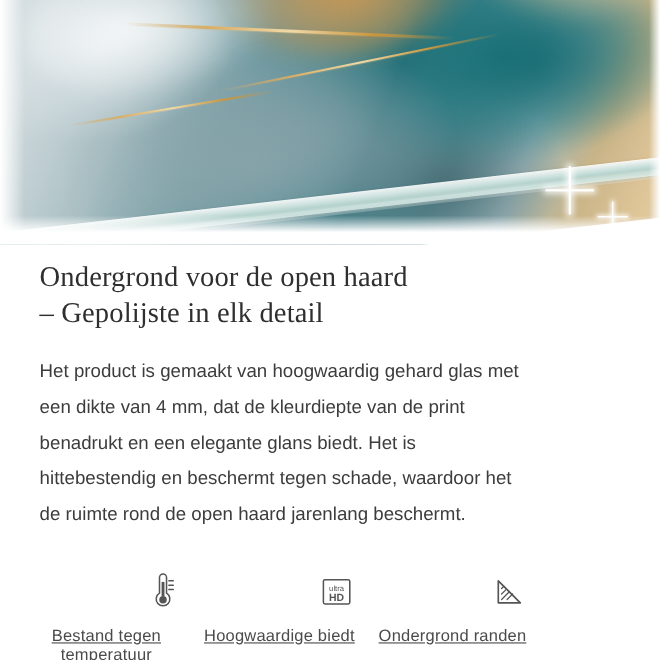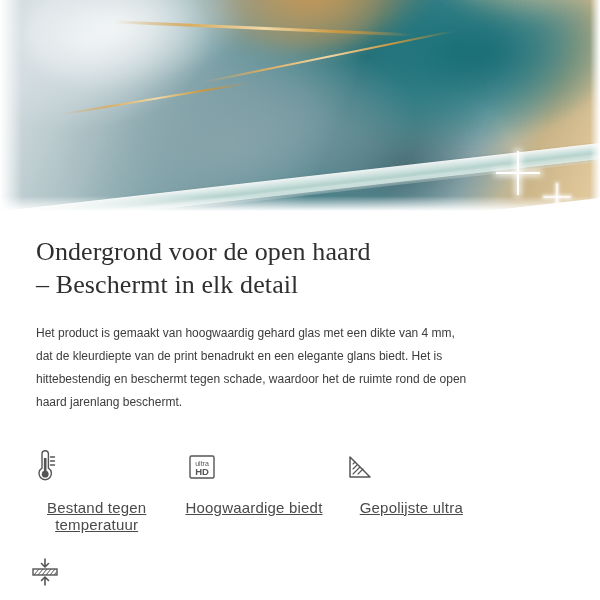--- a/index.html
+++ b/index.html
@@ -139,21 +139,21 @@
     line-height: 1.26;
     color: #2f2f2f;
     font-weight: 400;
     margin: 0 0 20px 0;
     letter-spacing: 0.1px;
   }
   .title .line {
     display: block;
   }
   .desc {
-    font-size: 12px;
+    font-size: 17px;
     line-height: 1.92;
     color: #3c3c3c;
     margin: 0;
     max-width: 520px;
   }
 
   
   .features {
     margin-top: 22px;
     display: grid;
@@ -162,21 +162,21 @@
     padding: 0 18px;
   }
   .feature {
     text-align: center;
     padding: 6px 4px 2px 4px;
   }
   .feature-icon {
     height: 50px;
     display: flex;
     align-items: center;
-    justify-content: flex-start;
+    justify-content: flex-end;
   }
   .feature-label {
     font-size: 15px;
     color: #4a4a4a;
     margin-top: 7px;
     letter-spacing: 0.2px;
     text-decoration: underline;
   }
   svg { display: block; }
 </style>
@@ -202,21 +202,21 @@
     <div class="sparkle spk1"></div>
     <div class="sparkle spk2"></div>
     <div class="hero-mask-left"></div>
     <div class="hero-mask-right"></div>
     <div class="hero-mask-bottom"></div>
   </div>
 
   <div class="content">
     <h1 class="title">
       <span class="line">Ondergrond voor de open haard</span>
-      <span class="line">– Beschermt in elk detail</span>
+      <span class="line">– Gepolijste in elk detail</span>
     </h1>
     <p class="desc">Het product is gemaakt van hoogwaardig gehard glas met een dikte van 4 mm, dat de kleurdiepte van de print benadrukt en een elegante glans biedt. Het is hittebestendig en beschermt tegen schade, waardoor het de ruimte rond de open haard jarenlang beschermt.</p>
   </div>
 
   <div class="features">
 
     <div class="feature">
       <div class="feature-icon">
         <svg width="46" height="46" viewBox="0 0 46 46" fill="none" stroke="#555555" stroke-width="1.4">
           <path d="M20 10a3.2 3.2 0 0 1 6.4 0v14.2a6.2 6.2 0 1 1-6.4 0z"></path>
@@ -241,21 +241,21 @@
 
 
 
     <div class="feature">
       <div class="feature-icon">
         <svg width="46" height="46" viewBox="0 0 46 46">
           <path d="M13 33V13l20 20z" fill="none" stroke="#555555" stroke-width="1.5" stroke-linejoin="round"></path>
           <path d="M16 30l7-7M16 25l4-4M16 20l2-2M21 30l5-5" stroke="#555555" stroke-width="1.1" stroke-linecap="round"></path>
         </svg>
       </div>
-      <div class="feature-label">Gepolijste ultra</div>
+      <div class="feature-label">Ondergrond randen</div>
     </div>
 
     <div class="feature">
       <div class="feature-icon">
         <svg width="46" height="46" viewBox="0 0 46 46">
           <path d="M23 10v7M19.5 14.5L23 18l3.5-3.5" fill="none" stroke="#555555" stroke-width="1.6" stroke-linecap="round" stroke-linejoin="round"></path>
           <rect x="11" y="20" width="24" height="6" fill="none" stroke="#555555" stroke-width="1.4"></rect>
           <path d="M12 26l5-6M16 26l5-6M20 26l5-6M24 26l5-6M28 26l5-6M32 26l2.5-3" stroke="#555555" stroke-width="1"></path>
           <path d="M23 36v-7M19.5 31.5L23 28l3.5 3.5" fill="none" stroke="#555555" stroke-width="1.6" stroke-linecap="round" stroke-linejoin="round"></path>
         </svg>

